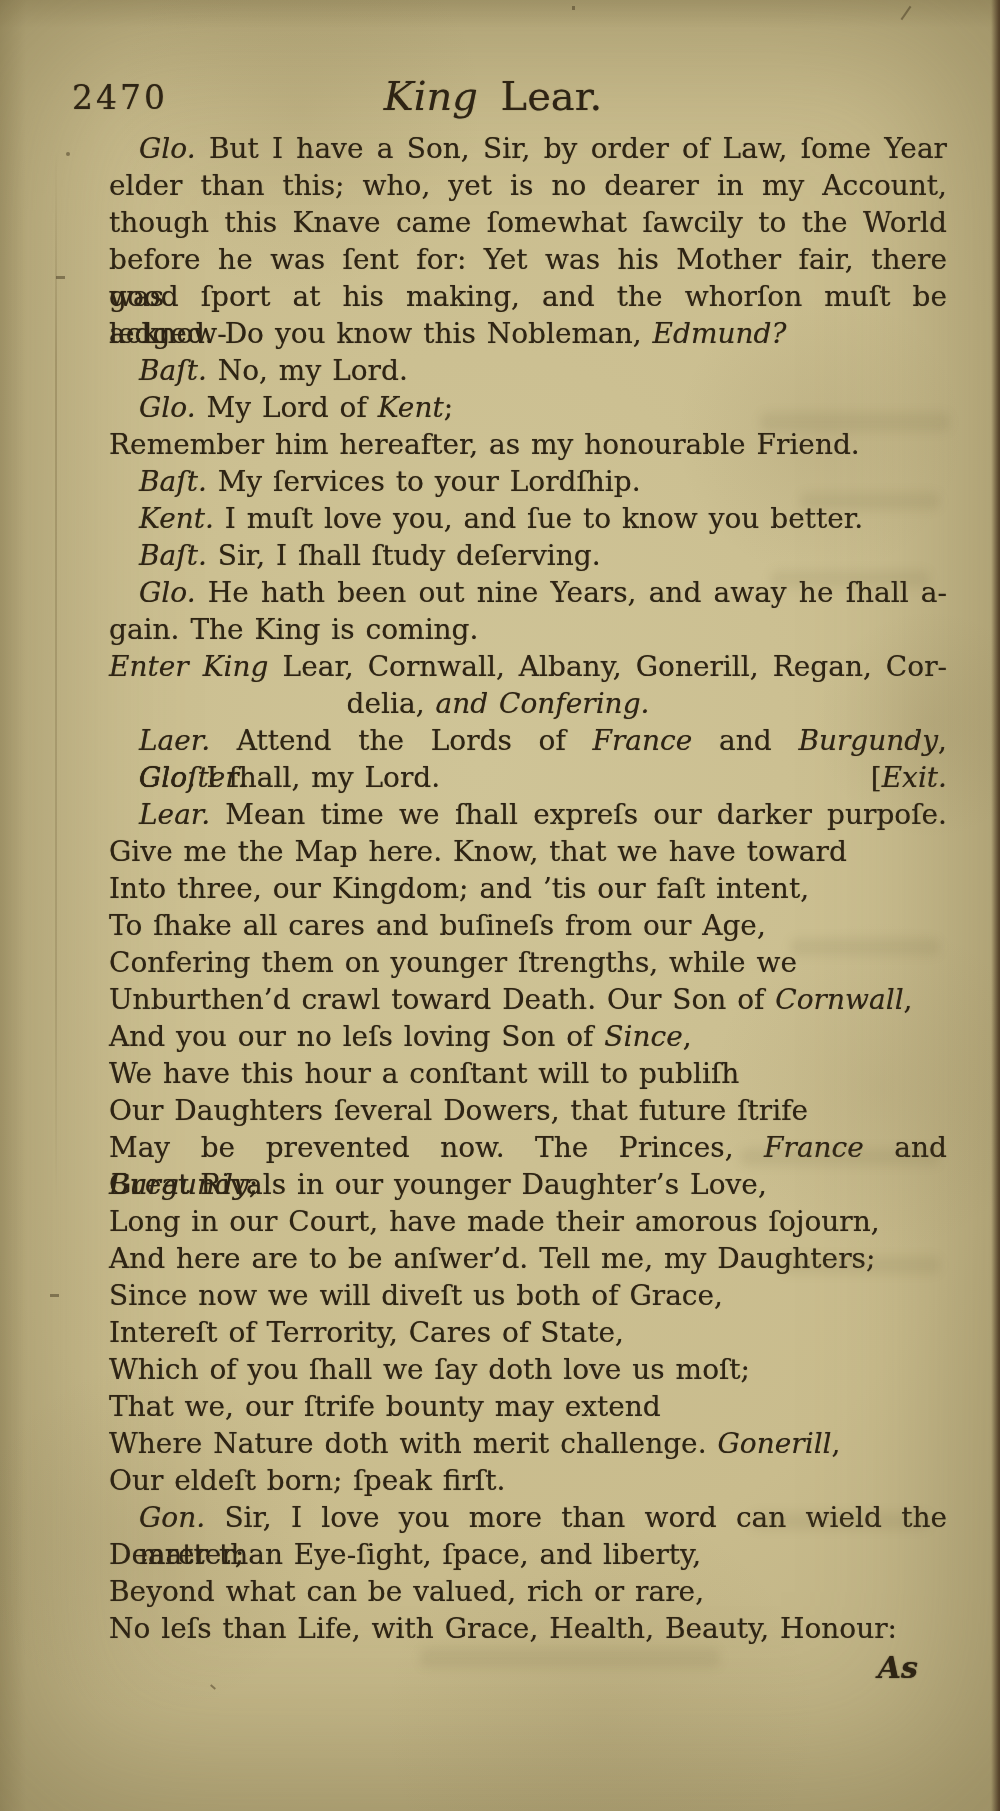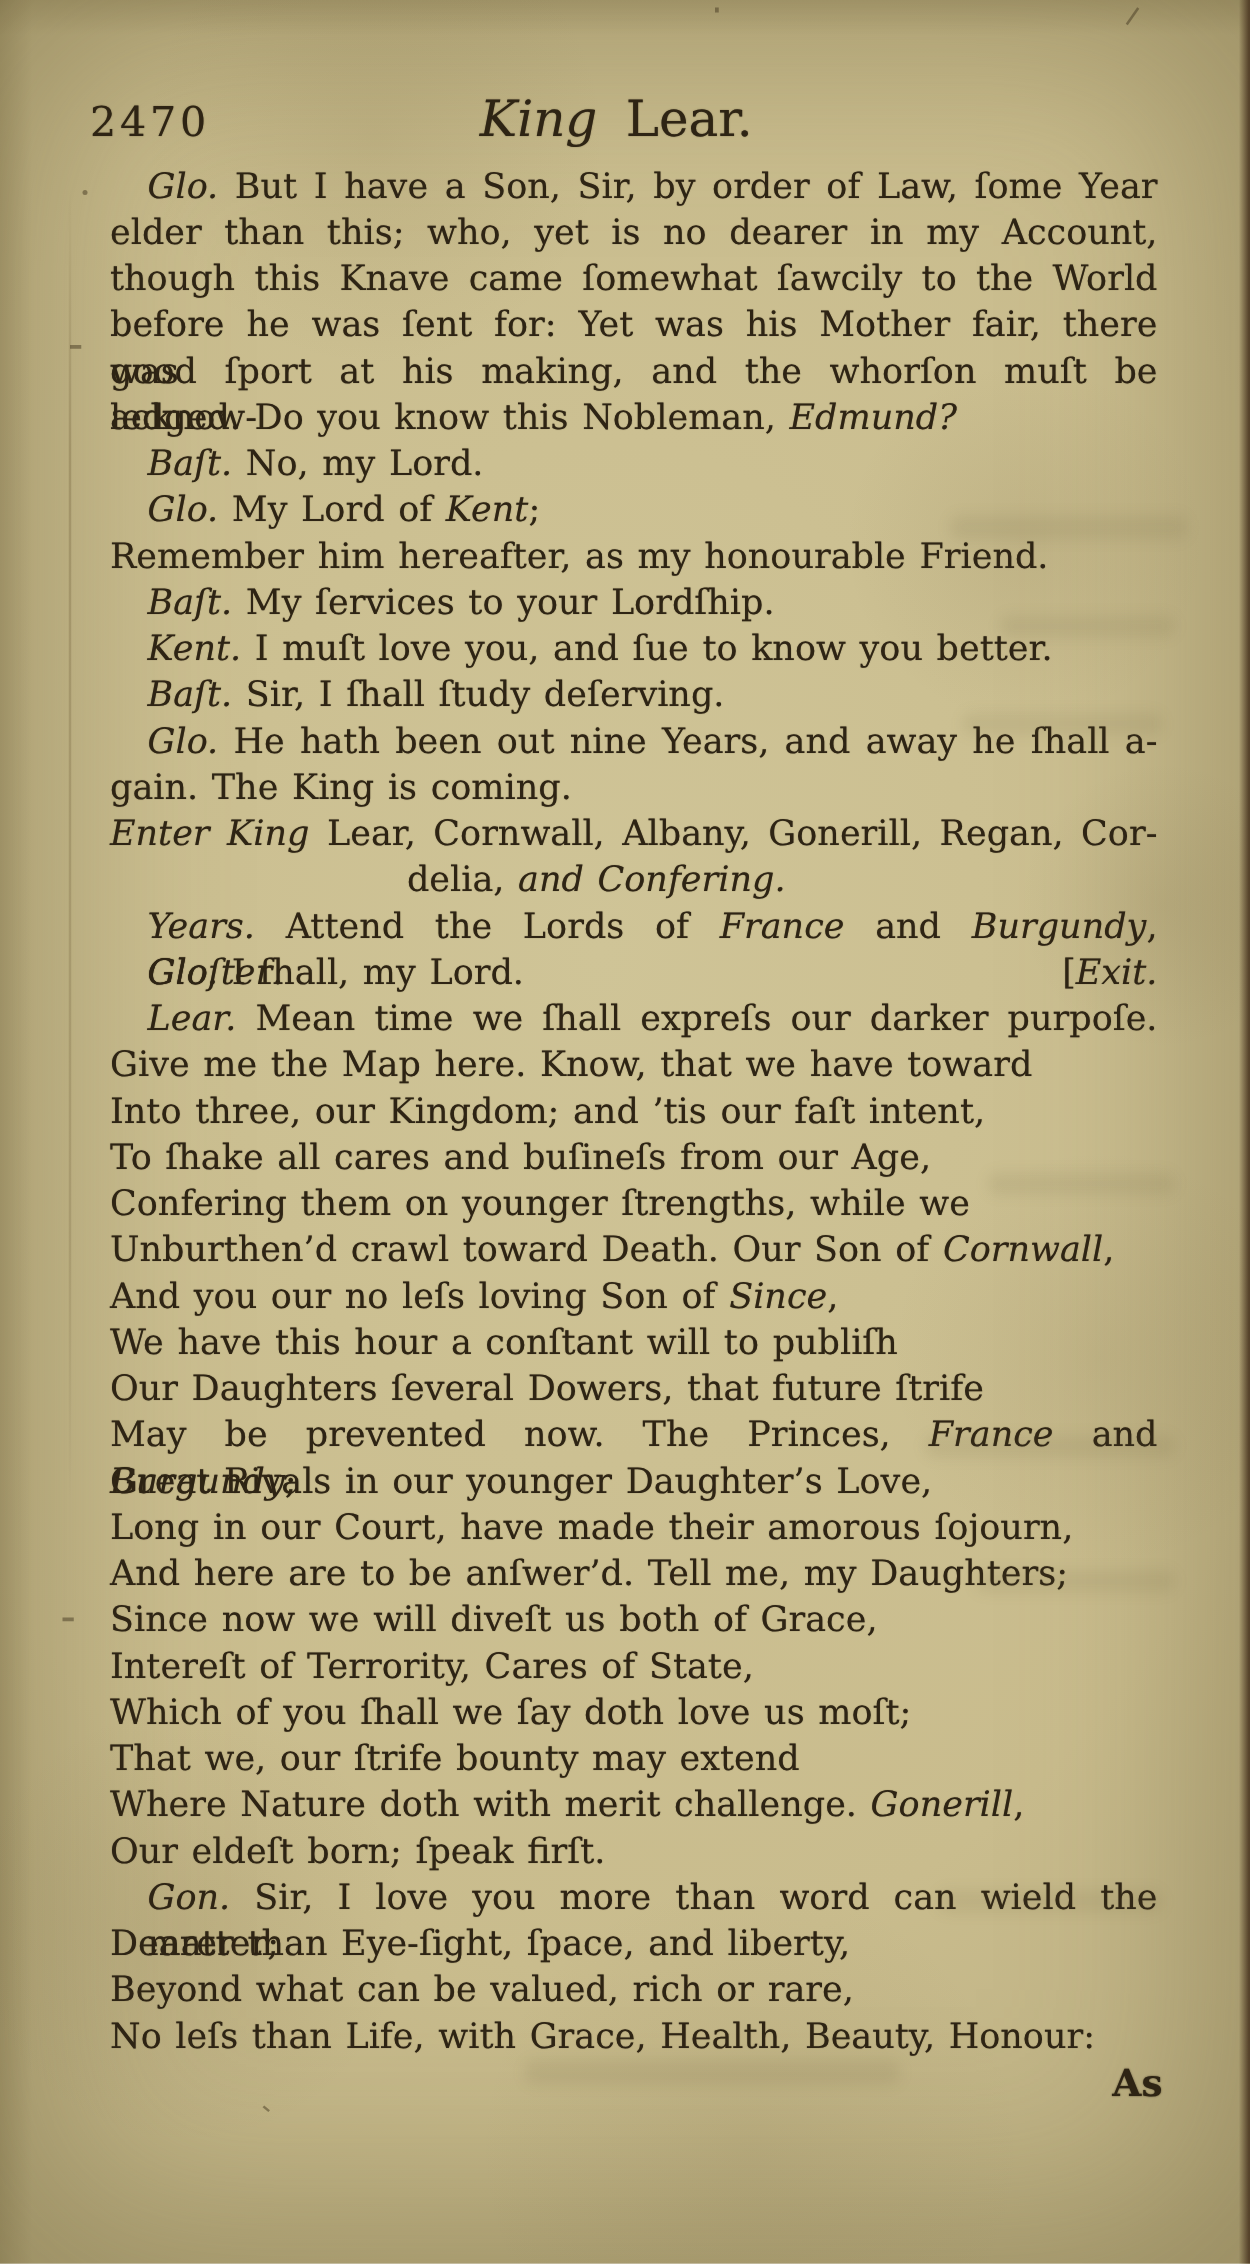--- a/index.html
+++ b/index.html
@@ -39,33 +39,33 @@
     font-size:33px;letter-spacing:3px;line-height:36px;
     text-shadow:0 0 1px rgba(46,36,20,.6);
   }
   .title{
     position:absolute;top:74px;left:493px;transform:translateX(-50%);
     font-size:40px;line-height:44px;white-space:nowrap;word-spacing:10px;
     text-shadow:0 0 1px rgba(46,36,20,.6);
     text-align:center;
   }
   .textblock{
-    position:absolute;left:88px;top:130px;width:838px;
+    position:absolute;left:109px;top:130px;width:838px;
     font-size:28px;word-spacing:2px;
     text-shadow:0 0 0.8px rgba(46,36,20,.55);
   }
   .line{height:37px;line-height:37px;}
   .indent{padding-left:30px;}
   .just{text-align:justify;text-align-last:justify;}
   .center{text-align:center;padding-right:60px;}
   .it{font-style:italic;}
   .rt{float:right;}
   .catchword{
-    position:absolute;right:70px;top:1650px;
-    font-size:30px;font-weight:bold;
+    position:absolute;right:82px;top:1650px;
+    font-size:30px;font-style:italic;font-weight:bold;
     text-shadow:0 0 1.4px rgba(46,36,20,.8);
   }
   .smudge{position:absolute;background:rgba(101,85,48,.10);filter:blur(5px);border-radius:8px;pointer-events:none;}
   .mark{position:absolute;background:rgba(70,58,34,.5);pointer-events:none;}
 </style>
 </head>
 <body>
 
 <div class="page">
   <div class="mottle"></div>
@@ -84,21 +84,21 @@
       <div class="line indent"><span class="it">Baſt.</span><span> No, my Lord.</span></div>
       <div class="line indent"><span class="it">Glo.</span><span> My Lord of </span><span class="it">Kent</span><span>;</span></div>
       <div class="line"><span>Remember him hereafter, as my honourable Friend.</span></div>
       <div class="line indent"><span class="it">Baſt.</span><span> My ſervices to your Lordſhip.</span></div>
       <div class="line indent"><span class="it">Kent.</span><span> I muſt love you, and ſue to know you better.</span></div>
       <div class="line indent"><span class="it">Baſt.</span><span> Sir, I ſhall ſtudy deſerving.</span></div>
       <div class="line indent just"><span class="it">Glo.</span><span> He hath been out nine Years, and away he ſhall a-</span></div>
       <div class="line"><span>gain.  The King is coming.</span></div>
       <div class="line just"><span class="it">Enter King </span><span>Lear, Cornwall, Albany, Gonerill, Regan, Cor-</span></div>
       <div class="line center"><span>delia, </span><span class="it">and Confering.</span></div>
-      <div class="line indent just"><span class="it">Years.</span><span> Attend the Lords of </span><span class="it">France</span><span> and </span><span class="it">Burgundy</span><span>, </span><span class="it">Gloſter</span><span>.</span></div>
+      <div class="line indent just"><span class="it">Laer.</span><span> Attend the Lords of </span><span class="it">France</span><span> and </span><span class="it">Burgundy</span><span>, </span><span class="it">Gloſter</span><span>.</span></div>
       <div class="line indent"><span class="rt"><span>[</span><span class="it">Exit.</span></span><span class="it">Glo.</span><span> I ſhall, my Lord.</span></div>
       <div class="line indent just"><span class="it">Lear.</span><span> Mean time we ſhall expreſs our darker purpoſe.</span></div>
       <div class="line"><span>Give me the Map here.  Know, that we have toward</span></div>
       <div class="line"><span>Into three, our Kingdom; and ’tis our faſt intent,</span></div>
       <div class="line"><span>To ſhake all cares and buſineſs from our Age,</span></div>
       <div class="line"><span>Confering them on younger ſtrengths, while we</span></div>
       <div class="line"><span>Unburthen’d crawl toward Death.  Our Son of </span><span class="it">Cornwall</span><span>,</span></div>
       <div class="line"><span>And you our no leſs loving Son of </span><span class="it">Since</span><span>,</span></div>
       <div class="line"><span>We have this hour a conſtant will to publiſh</span></div>
       <div class="line"><span>Our Daughters ſeveral Dowers, that future ſtrife</span></div>

